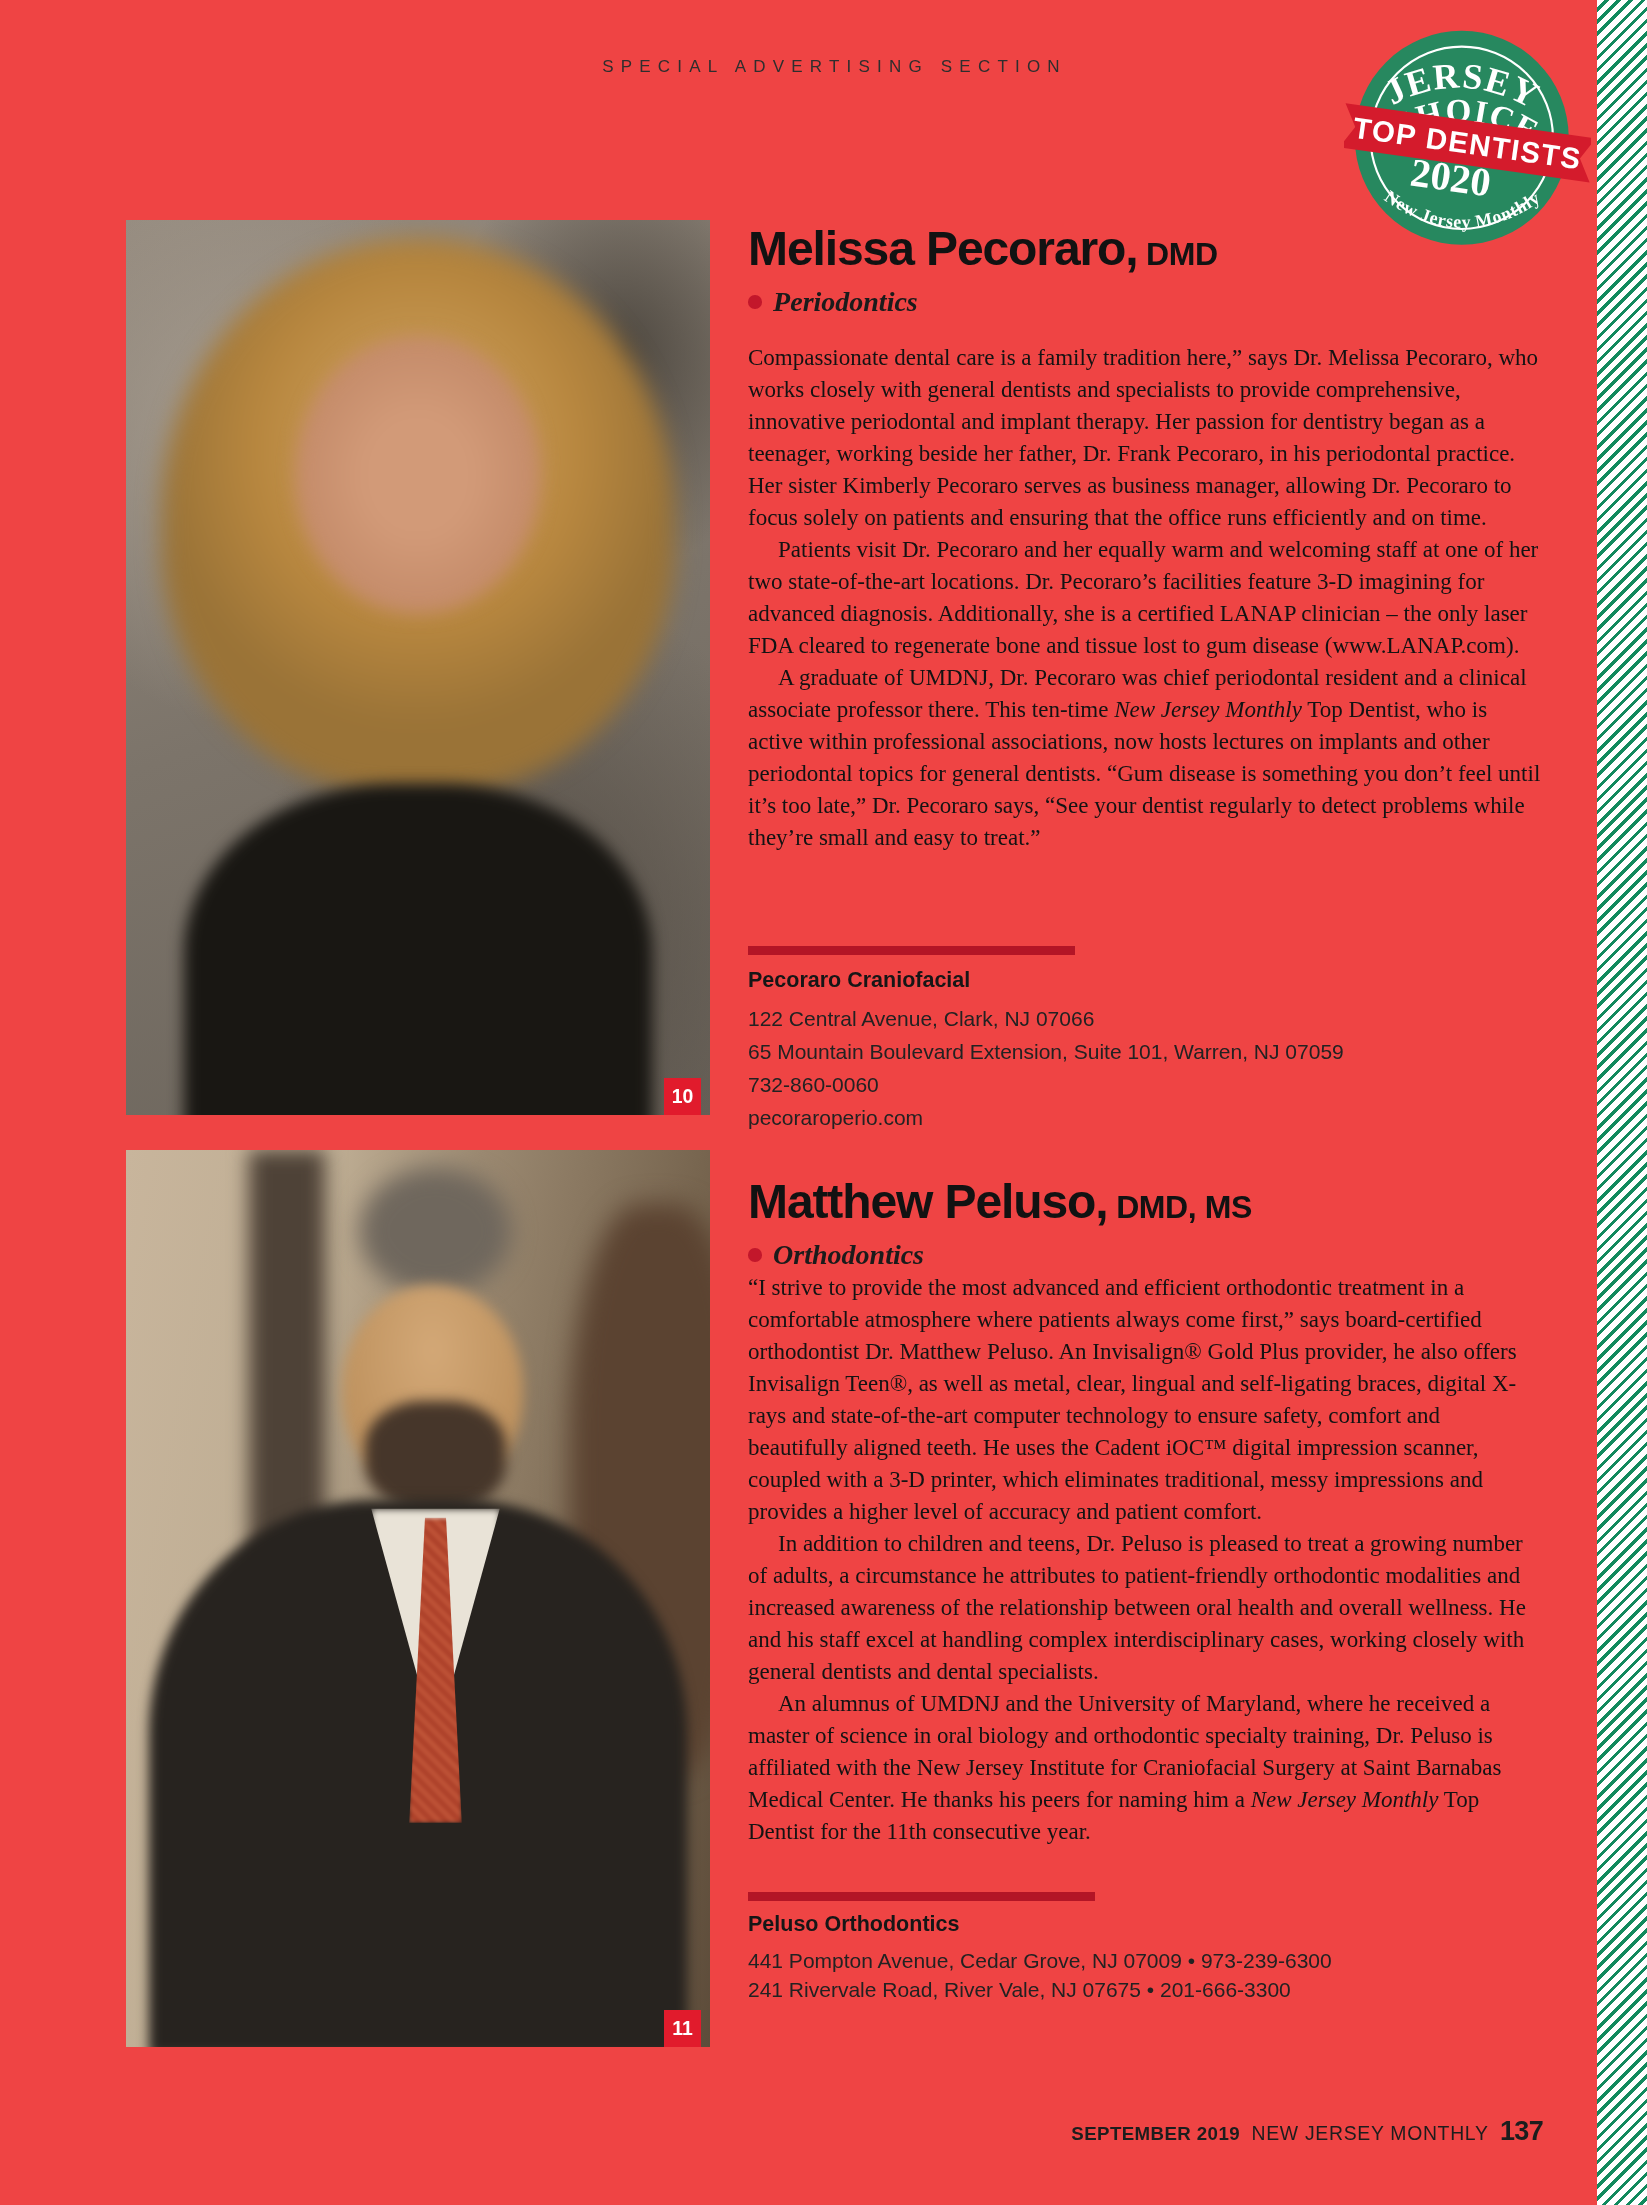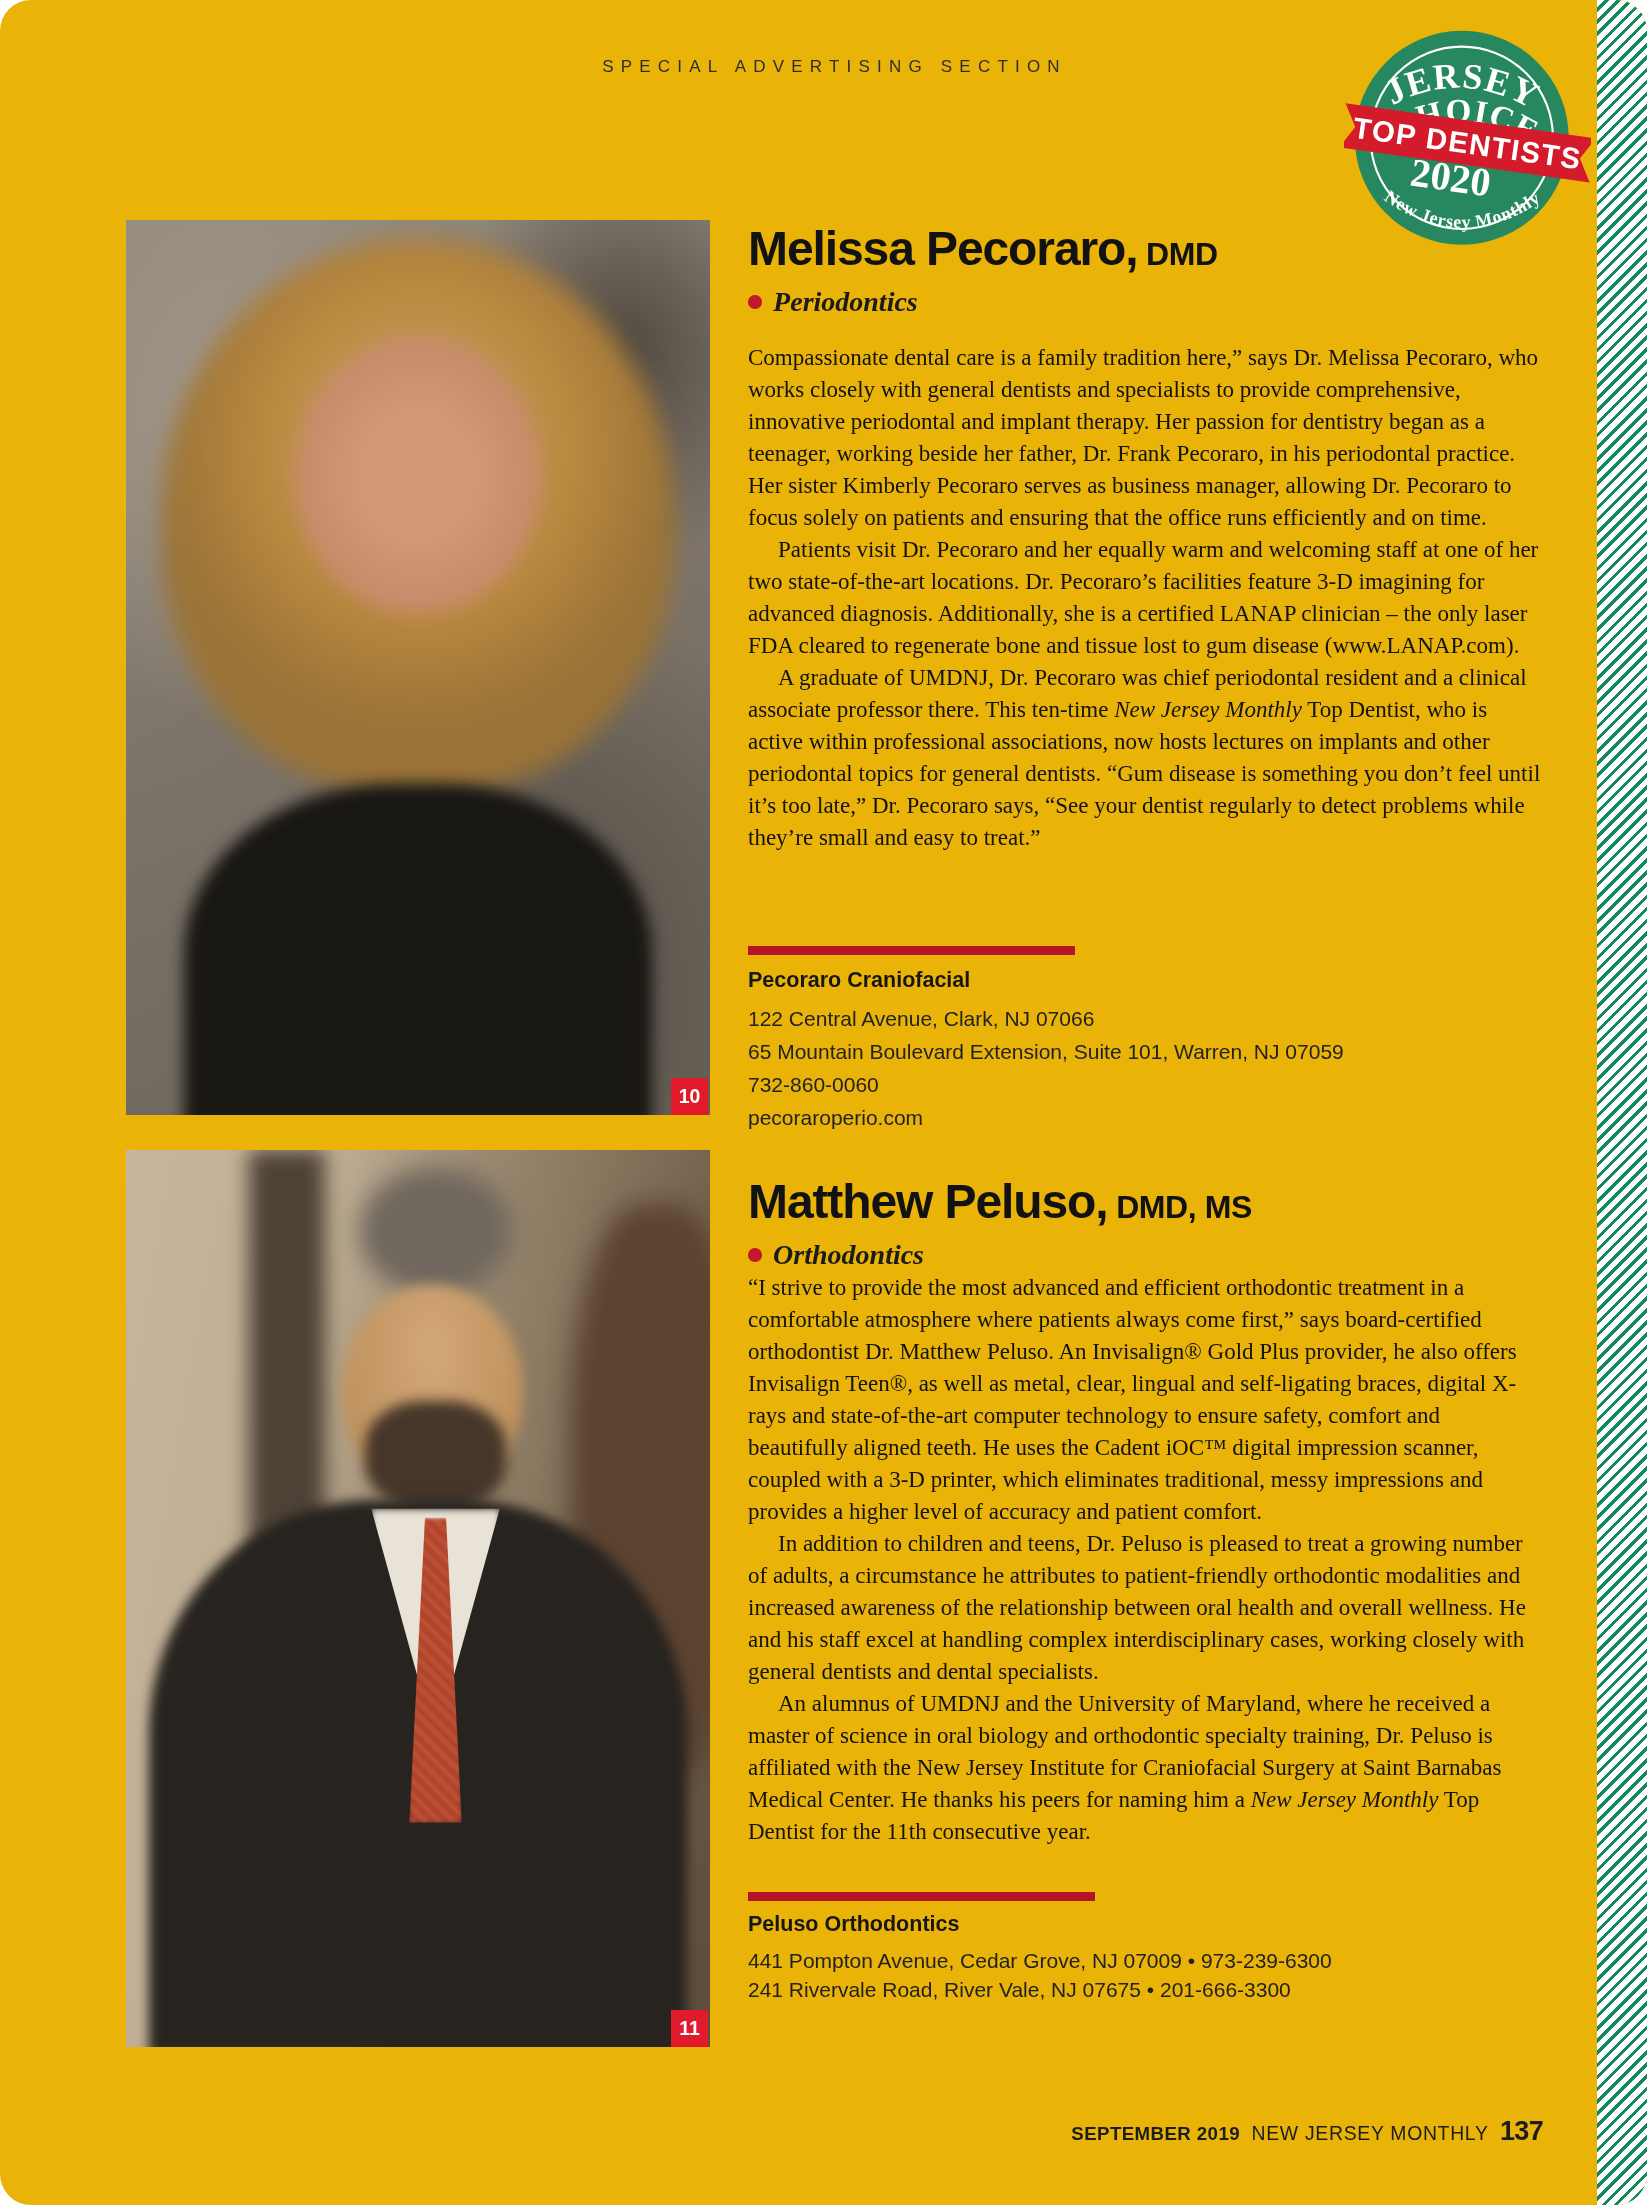--- a/index.html
+++ b/index.html
@@ -1,17 +1,17 @@
 <!DOCTYPE html>
 <html style="font-size:11.5px"><head>
 <meta charset="utf-8">
 <style>
   html,body{margin:0;padding:0;background:#ffffff;}
-  .page{position:relative;width:1647px;height:2205px;background:#eab308;overflow:hidden;
-        font-family:"Liberation Sans",sans-serif;color:#131313;border-radius:31px;}
+  .page{position:relative;width:1647px;height:2205px;background:#ef4444;overflow:hidden;
+        font-family:"Liberation Sans",sans-serif;color:#131313;}
 
   
   .stripes{position:absolute;left:1597px;top:0;width:51px;height:2205px;
     background:repeating-linear-gradient(135deg,#ffffff 0 5.4px,#128a5e 5.4px 8.6px);}
 
   
   .header{position:absolute;left:126px;top:57px;width:1417px;text-align:center;
     font-size:17px;letter-spacing:7.2px;color:#2e2e2e;font-weight:400;}
 
   
@@ -41,21 +41,21 @@
   .photo2 .head{left:37%;top:15%;width:31%;height:23%;border-radius:50% 50% 46% 46%;
       background:radial-gradient(at 50% 32%,#d3a877 0%,#b78a55 100%);filter:blur(6.5px);}
   .photo2 .beard{left:41%;top:28%;width:24%;height:12%;border-radius:42%;background:#46362a;filter:blur(6.5px);}
   .photo2 .suit{left:4%;top:39%;width:92%;height:62%;border-radius:42% 42% 0 0;background:#27231f;filter:blur(5.7px);}
   .photo2 .shirt{left:42%;top:40%;width:22%;height:26%;background:#e9e3d7;
       clip-path:polygon(0 0,100% 0,50% 100%);filter:blur(3.6px);}
   .photo2 .tie{left:48.5%;top:41%;width:9%;height:34%;
       background:repeating-linear-gradient(45deg,#c2573a 0 5px,#a93c26 5px 10px);
       clip-path:polygon(30% 0,70% 0,100% 100%,0 100%);filter:blur(2.2px);}
 
-  .photo-num{position:absolute;right:2px;bottom:0;width:37px;height:37px;background:#e11b2c;
+  .photo-num{position:absolute;right:9px;bottom:0;width:37px;height:37px;background:#e11b2c;
     display:flex;align-items:center;justify-content:center;color:#ffffff;
     font-weight:700;font-size:19.4px;font-family:"Liberation Sans",sans-serif;}
 
   
   .title{position:absolute;left:748px;width:804px;color:#121212;white-space:nowrap;}
   .title .name{font-weight:700;font-size:48px;letter-spacing:-1.1px;}
   .title .cred{font-weight:700;font-size:32px;letter-spacing:-0.4px;margin-left:8.6px;}
   .t1{top:221px;} .t2{top:1174px;}
 
   .spec{position:absolute;left:748px;display:flex;align-items:center;

